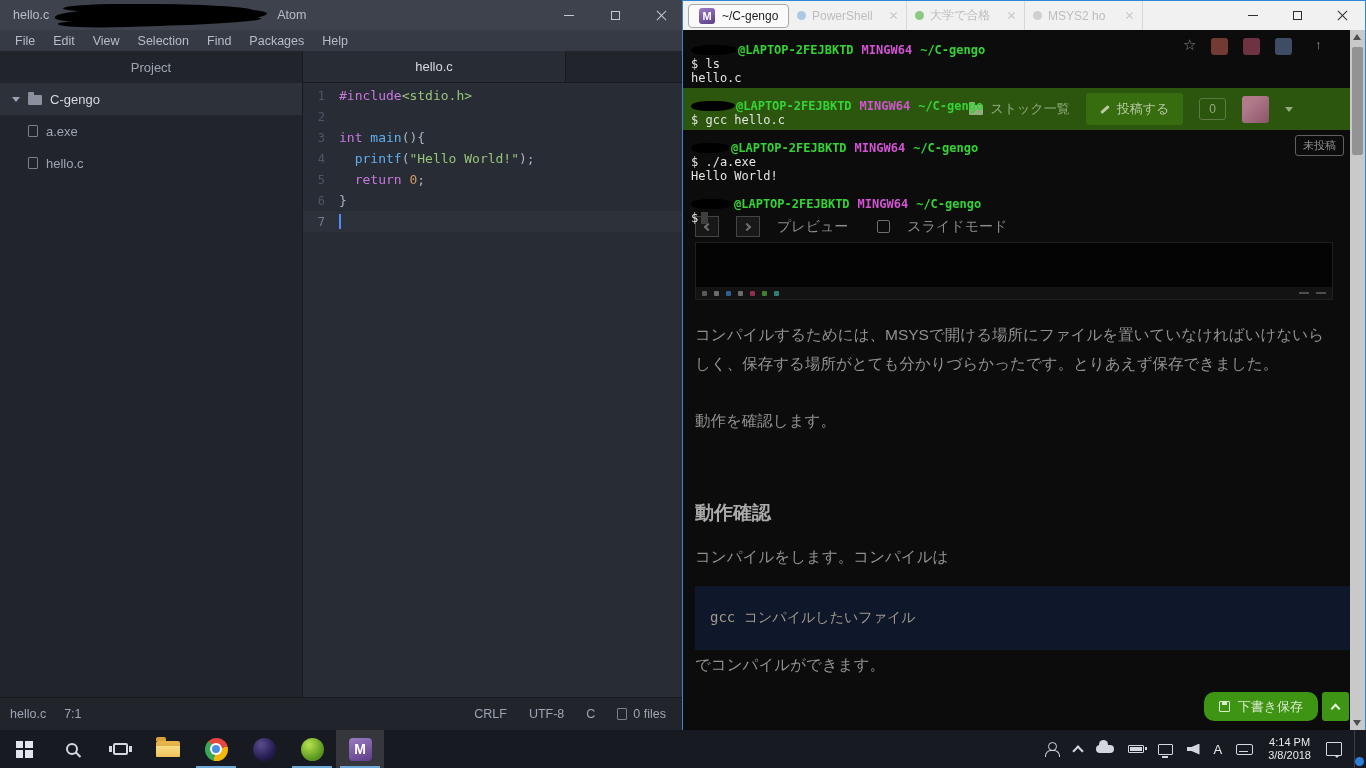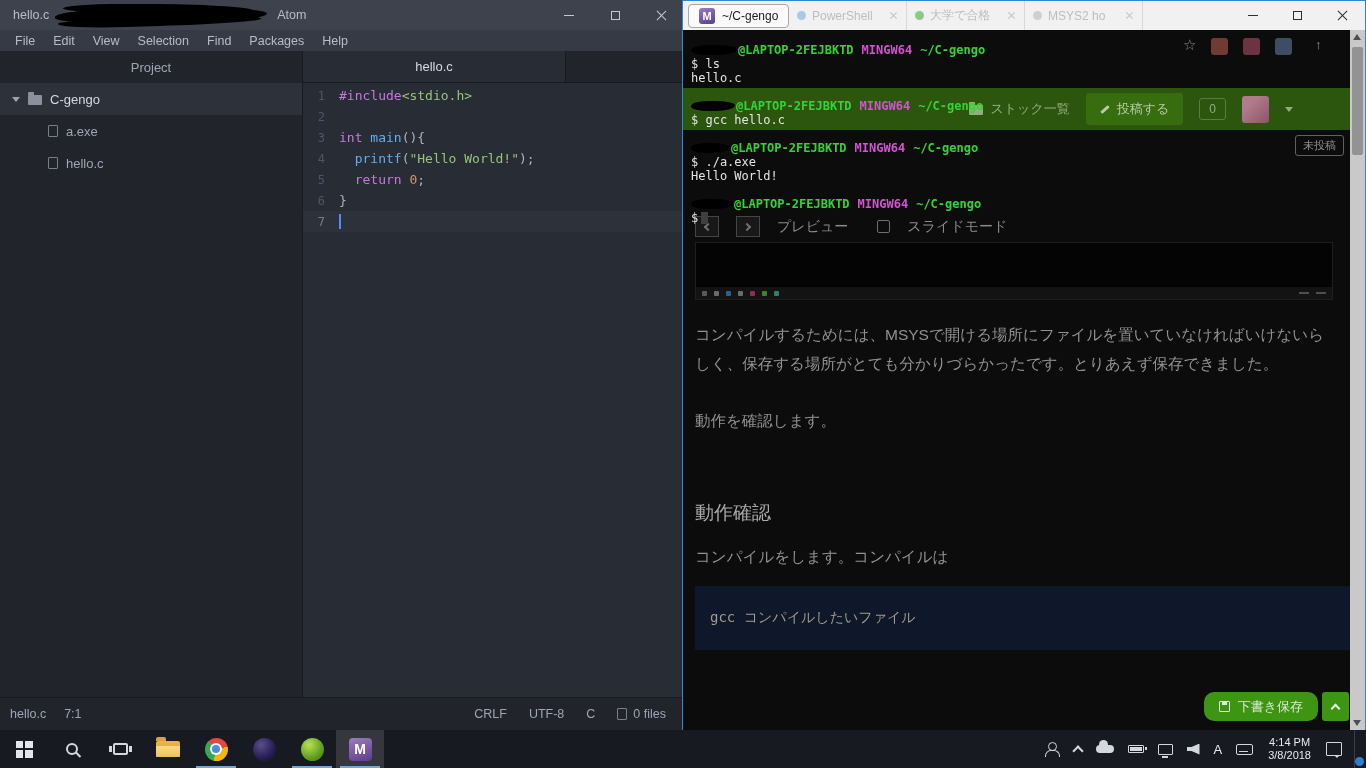--- a/index.html
+++ b/index.html
@@ -21,21 +21,21 @@
 .g-close::before,.g-close::after{content:"";position:absolute;left:-1px;top:5px;width:13px;height:1px;background:currentColor}
 .g-close::before{transform:rotate(45deg)}
 .g-close::after{transform:rotate(-45deg)}
 .amenu{height:21px;background:#353a45;display:flex;align-items:center;padding-left:6px;color:#b7bdc8;font-size:12.5px}
 .amenu-item{padding:0 9px}
 .amain{position:absolute;top:51px;left:0;right:0;bottom:33px;display:flex}
 .tree{width:303px;background:#21252b;border-right:1px solid #181a1f;flex:none;color:#9da5b4;font-size:13px}
 .tree-h{height:32px;display:flex;align-items:center;justify-content:center}
 .trow{height:32px;display:flex;align-items:center;gap:8px;padding-left:12px}
 .trow.sel{background:#2c313a;color:#d7dae0}
-.trow.file{padding-left:48px}
+.trow.file{padding-left:28px}
 .icon-chevdown{width:0;height:0;border-left:4px solid transparent;border-right:4px solid transparent;border-top:5px solid #9da5b4}
 .icon-folder{position:relative;width:14px;height:10px;background:#8a919d;border-radius:1px;margin-top:1px}
 .icon-folder::before{content:"";position:absolute;top:-3px;left:0;width:6px;height:3px;background:inherit;border-radius:1px 1px 0 0}
 .icon-doc{width:10px;height:12px;border:1px solid #777f8c;border-radius:1px;flex:none}
 .editor{flex:1;display:flex;flex-direction:column;background:#282c34}
 .tabbar{height:32px;background:#21252b;border-bottom:1px solid #181a1f;display:flex}
 .tab{width:263px;background:#282c34;color:#d7dae0;font-size:13px;display:flex;align-items:center;justify-content:center;border-right:1px solid #181a1f}
 .code{flex:1;padding-top:2px;font-family:"DejaVu Sans Mono",monospace;font-size:13px;color:#abb2bf}
 .crow{display:flex;height:21px;align-items:center}
 .crow.active{background:#2c313a}
@@ -84,21 +84,21 @@
 .q-nav{width:24px;height:21px;background:#181818;border:1px solid #454545;display:flex;align-items:center;justify-content:center}
 .chev-l{width:6px;height:6px;border-left:2px solid #6f6f6f;border-bottom:2px solid #6f6f6f;transform:rotate(45deg);margin-left:2px}
 .chev-r{width:6px;height:6px;border-right:2px solid #6f6f6f;border-top:2px solid #6f6f6f;transform:rotate(45deg);margin-right:2px}
 .q-check{width:13px;height:13px;border:1px solid #6f6f6f;border-radius:2px;margin-left:12px}
 .q-img{position:absolute;left:12px;top:212px;width:638px;height:58px;background:#040404;border:1px solid #1e1e1e}
 .q-imgbar{position:absolute;left:0;right:0;bottom:0;height:12px;background:#131313;display:flex;align-items:center;gap:7px;padding:0 6px}
 .q-imgbar .d{width:5px;height:5px;border-radius:1px}
 .q-imgbar .dash{width:10px;height:2px;background:#4e4e4e}
 .ml-auto{margin-left:auto}
 .qp{position:absolute;left:12px;width:640px;color:#929292;font-size:15.5px;line-height:29px}
-.qh2{position:absolute;left:12px;top:470px;color:#ababab;font-size:19px;font-weight:normal}
+.qh2{position:absolute;left:12px;top:470px;color:#ababab;font-size:19px;font-weight:bold}
 .qcode{position:absolute;left:12px;top:556px;width:774px;background:#0f172a;color:#a39b8b;font-family:"DejaVu Sans Mono",monospace;font-size:14px;padding:23px 15px}
 .q-save{position:absolute;top:662px;right:47px;height:29px;background:#3e9413;border-radius:10px;color:#dcead0;font-size:13px;display:flex;align-items:center;gap:8px;padding:0 15px}
 .icon-floppy{width:11px;height:11px;border:1.5px solid #dcead0;border-radius:1px;position:relative}
 .icon-floppy::before{content:"";position:absolute;left:2px;top:-1px;width:5px;height:4px;background:#dcead0}
 .q-top{position:absolute;top:662px;right:16px;width:27px;height:29px;background:#3e9413;border-radius:3px;display:flex;align-items:center;justify-content:center}
 .chev-up{width:7px;height:7px;border-left:2px solid #e6f1dd;border-top:2px solid #e6f1dd;transform:rotate(45deg);margin-top:4px}
 
 .term{position:absolute;left:8px;top:13px}
 .tl{height:14px;line-height:14px;font-family:"DejaVu Sans Mono",monospace;font-size:12px;white-space:pre;color:#e4e4e4}
 .scr-sm{height:10px;border-radius:45% 55% 52% 48%/65% 50% 70% 55%;vertical-align:-1px;margin-right:1px}
@@ -339,20 +339,21 @@
           <span class="dash ml-auto"></span>
           <span class="dash"></span>
         </div>
       </div>
 
       <p class="qp" style="top:290px">コンパイルするためには、MSYSで開ける場所にファイルを置いていなければいけないらしく、保存する場所がとても分かりづらかったです。とりあえず保存できました。</p>
       <p class="qp" style="top:376px">動作を確認します。</p>
       <h2 class="qh2">動作確認</h2>
       <p class="qp" style="top:512px">コンパイルをします。コンパイルは</p>
       <div class="qcode">gcc コンパイルしたいファイル</div>
+      <p class="qp" style="top:620px">でコンパイルができます。</p>
 
       <div class="q-save">
         <span class="icon-floppy"></span>
         <span>下書き保存</span>
       </div>
       <div class="q-top">
           <span class="chev-up"></span>
         </div>
 
       <div class="term">

